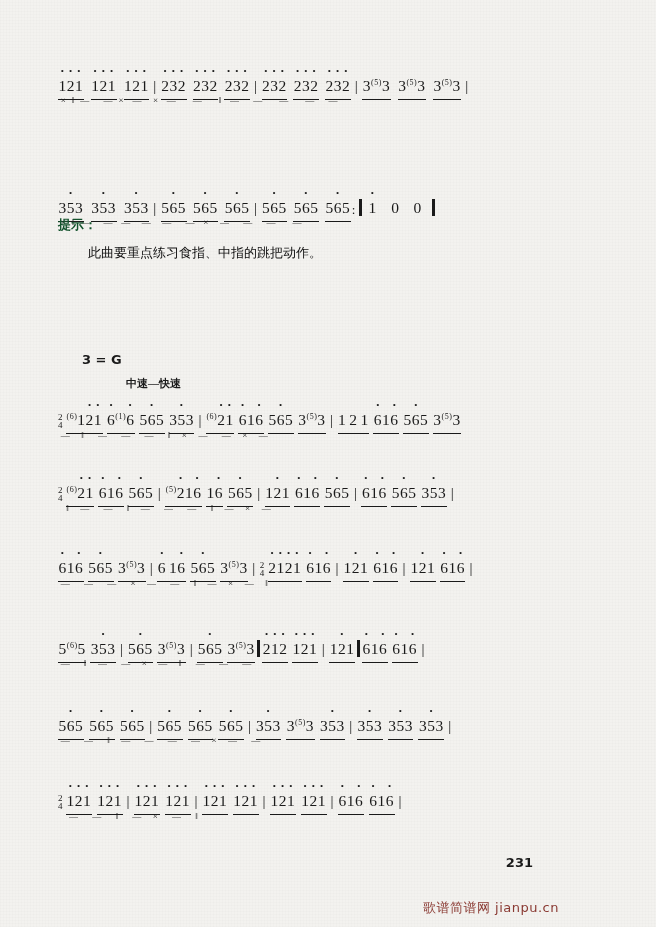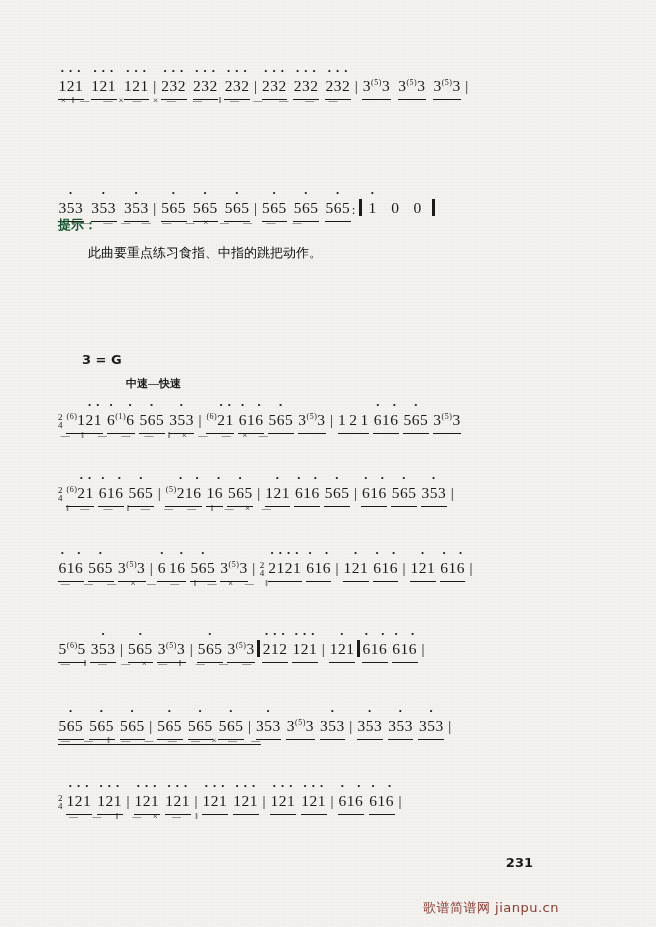--- a/index.html
+++ b/index.html
@@ -211,21 +211,21 @@
       <div class="marks">&nbsp;—&nbsp;&nbsp;&nbsp;&nbsp;&nbsp;—&nbsp;&nbsp;&nbsp;&nbsp;&nbsp;—&nbsp;&nbsp;&nbsp;&nbsp;&nbsp;×&nbsp;&nbsp;&nbsp;&nbsp;—&nbsp;&nbsp;&nbsp;&nbsp;&nbsp;—&nbsp;&nbsp;&nbsp;&nbsp;&nbsp;‖&nbsp;&nbsp;&nbsp;&nbsp;—&nbsp;&nbsp;&nbsp;&nbsp;×&nbsp;&nbsp;&nbsp;&nbsp;—&nbsp;&nbsp;&nbsp;&nbsp;‖</div>
     </div>
 
     <div class="sys" style="top:640px;">
       <div class="notes">
         <span class="grp"><span class="und2">5<span class="sup">(6)</span>5</span></span><span class="spacer" style="width:4px"></span><span class="grp"><span class="und2">3<span class="dotu">5</span>3</span></span><span class="bar">|</span><span class="grp"><span class="und2">5<span class="dotu">6</span>5</span></span><span class="spacer" style="width:4px"></span><span class="grp"><span class="und2">3<span class="sup">(5)</span>3</span></span><span class="bar">|</span><span class="grp"><span class="und2">5<span class="dotu">6</span>5</span></span><span class="spacer" style="width:4px"></span><span class="grp"><span class="und2">3<span class="sup">(5)</span>3</span></span><span class="thickbar"></span><span class="grp"><span class="und2"><span class="dotu">2</span><span class="dotu">1</span><span class="dotu">2</span></span></span><span class="spacer" style="width:4px"></span><span class="grp"><span class="und2"><span class="dotu">1</span><span class="dotu">2</span><span class="dotu">1</span></span></span><span class="bar">|</span><span class="grp"><span class="und2">1<span class="dotu">2</span>1</span></span><span class="thickbar"></span><span class="grp"><span class="und2"><span class="dotu">6</span>1<span class="dotu">6</span></span></span><span class="spacer" style="width:4px"></span><span class="grp"><span class="und2"><span class="dotu">6</span>1<span class="dotu">6</span></span></span><span class="bar">|</span>
       </div>
       <div class="marks">&nbsp;—&nbsp;&nbsp;&nbsp;&nbsp;&nbsp;‖&nbsp;&nbsp;&nbsp;&nbsp;—&nbsp;&nbsp;&nbsp;&nbsp;&nbsp;—&nbsp;&nbsp;&nbsp;&nbsp;×&nbsp;&nbsp;&nbsp;&nbsp;—&nbsp;&nbsp;&nbsp;&nbsp;‖&nbsp;&nbsp;&nbsp;&nbsp;&nbsp;—&nbsp;&nbsp;&nbsp;&nbsp;&nbsp;—&nbsp;&nbsp;&nbsp;&nbsp;&nbsp;—</div>
     </div>
 
-    <div class="sys" style="top:718px;text-decoration:underline;">
+    <div class="sys" style="top:718px;">
       <div class="notes">
         <span class="grp"><span class="und2">5<span class="dotu">6</span>5</span></span><span class="spacer" style="width:5px"></span><span class="grp"><span class="und2">5<span class="dotu">6</span>5</span></span><span class="spacer" style="width:5px"></span><span class="grp"><span class="und2">5<span class="dotu">6</span>5</span></span><span class="bar">|</span><span class="grp"><span class="und2">5<span class="dotu">6</span>5</span></span><span class="spacer" style="width:5px"></span><span class="grp"><span class="und2">5<span class="dotu">6</span>5</span></span><span class="spacer" style="width:5px"></span><span class="grp"><span class="und2">5<span class="dotu">6</span>5</span></span><span class="bar">|</span><span class="grp"><span class="und2">3<span class="dotu">5</span>3</span></span><span class="spacer" style="width:5px"></span><span class="grp"><span class="und2">3<span class="sup">(5)</span>3</span></span><span class="spacer" style="width:5px"></span><span class="grp"><span class="und2">3<span class="dotu">5</span>3</span></span><span class="bar">|</span><span class="grp"><span class="und2">3<span class="dotu">5</span>3</span></span><span class="spacer" style="width:5px"></span><span class="grp"><span class="und2">3<span class="dotu">5</span>3</span></span><span class="spacer" style="width:5px"></span><span class="grp"><span class="und2">3<span class="dotu">5</span>3</span></span><span class="bar">|</span>
       </div>
       <div class="marks">&nbsp;—&nbsp;&nbsp;&nbsp;&nbsp;&nbsp;—&nbsp;&nbsp;&nbsp;&nbsp;&nbsp;‖&nbsp;&nbsp;&nbsp;&nbsp;—&nbsp;&nbsp;&nbsp;&nbsp;&nbsp;—&nbsp;&nbsp;&nbsp;&nbsp;&nbsp;—&nbsp;&nbsp;&nbsp;&nbsp;&nbsp;—&nbsp;&nbsp;&nbsp;&nbsp;×&nbsp;&nbsp;&nbsp;&nbsp;—&nbsp;&nbsp;&nbsp;&nbsp;&nbsp;—</div>
     </div>
 
     <div class="sys" style="top:793px;">
       <div class="notes">
         <span class="timesig">2<br>4</span><span class="grp"><span class="und2"><span class="dotu">1</span><span class="dotu">2</span><span class="dotu">1</span></span></span><span class="spacer" style="width:5px"></span><span class="grp"><span class="und2"><span class="dotu">1</span><span class="dotu">2</span><span class="dotu">1</span></span></span><span class="bar">|</span><span class="grp"><span class="und2"><span class="dotu">1</span><span class="dotu">2</span><span class="dotu">1</span></span></span><span class="spacer" style="width:5px"></span><span class="grp"><span class="und2"><span class="dotu">1</span><span class="dotu">2</span><span class="dotu">1</span></span></span><span class="bar">|</span><span class="grp"><span class="und2"><span class="dotu">1</span><span class="dotu">2</span><span class="dotu">1</span></span></span><span class="spacer" style="width:5px"></span><span class="grp"><span class="und2"><span class="dotu">1</span><span class="dotu">2</span><span class="dotu">1</span></span></span><span class="bar">|</span><span class="grp"><span class="und2"><span class="dotu">1</span><span class="dotu">2</span><span class="dotu">1</span></span></span><span class="spacer" style="width:5px"></span><span class="grp"><span class="und2"><span class="dotu">1</span><span class="dotu">2</span><span class="dotu">1</span></span></span><span class="bar">|</span><span class="grp"><span class="und2"><span class="dotu">6</span>1<span class="dotu">6</span></span></span><span class="spacer" style="width:5px"></span><span class="grp"><span class="und2"><span class="dotu">6</span>1<span class="dotu">6</span></span></span><span class="bar">|</span>
       </div>

